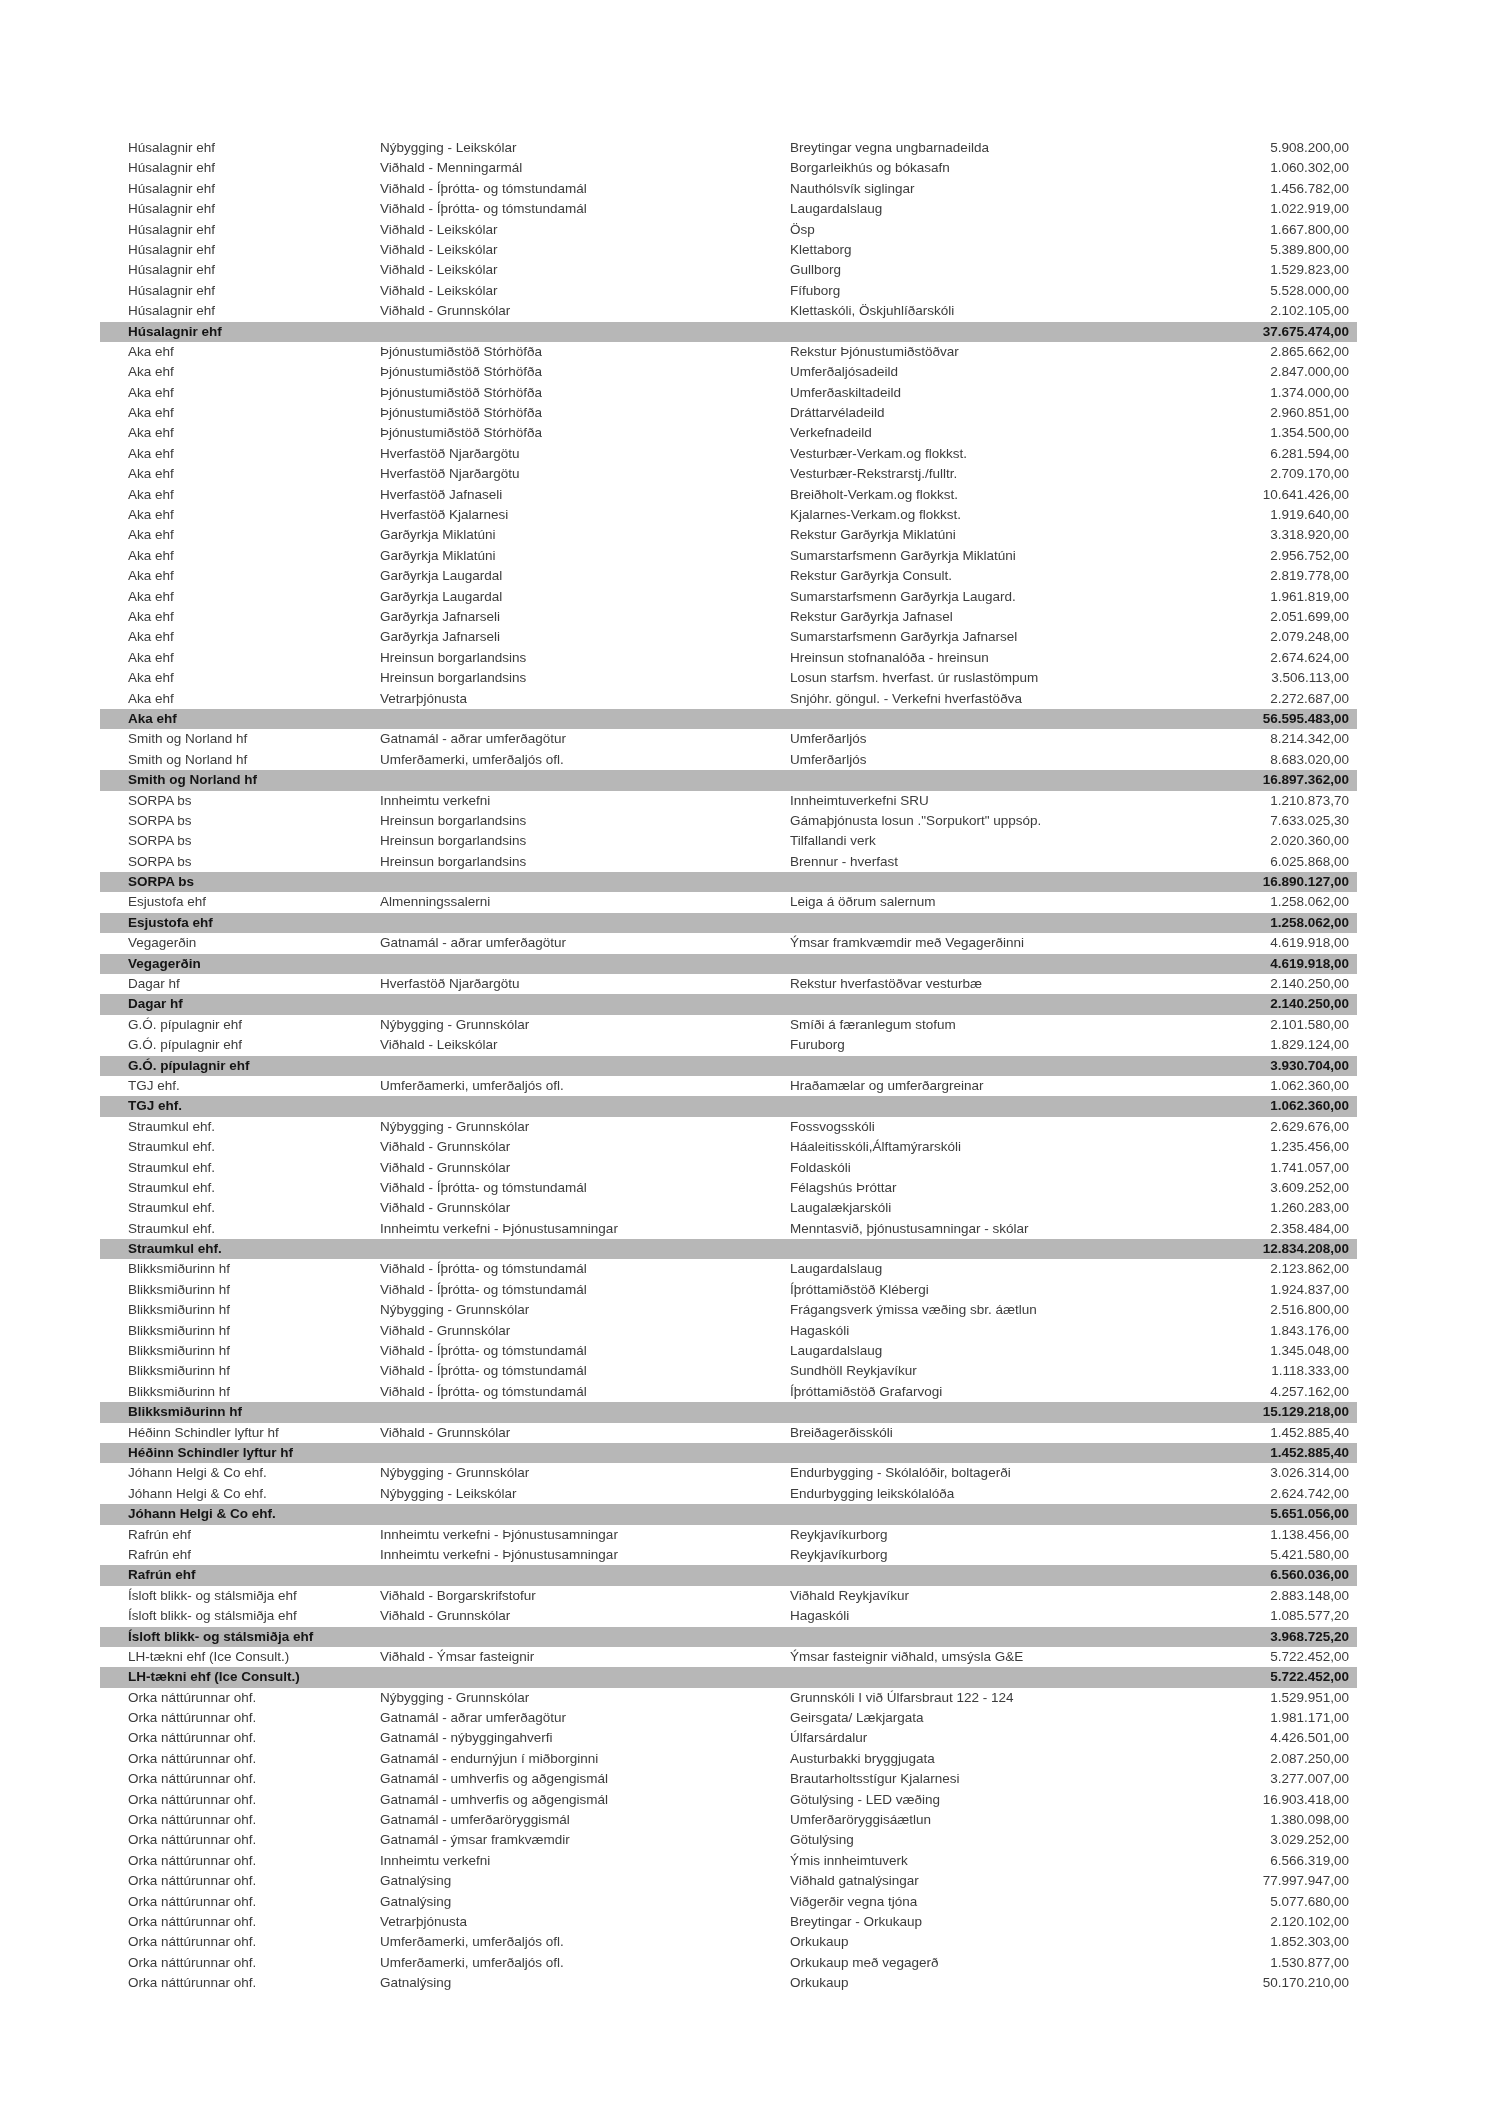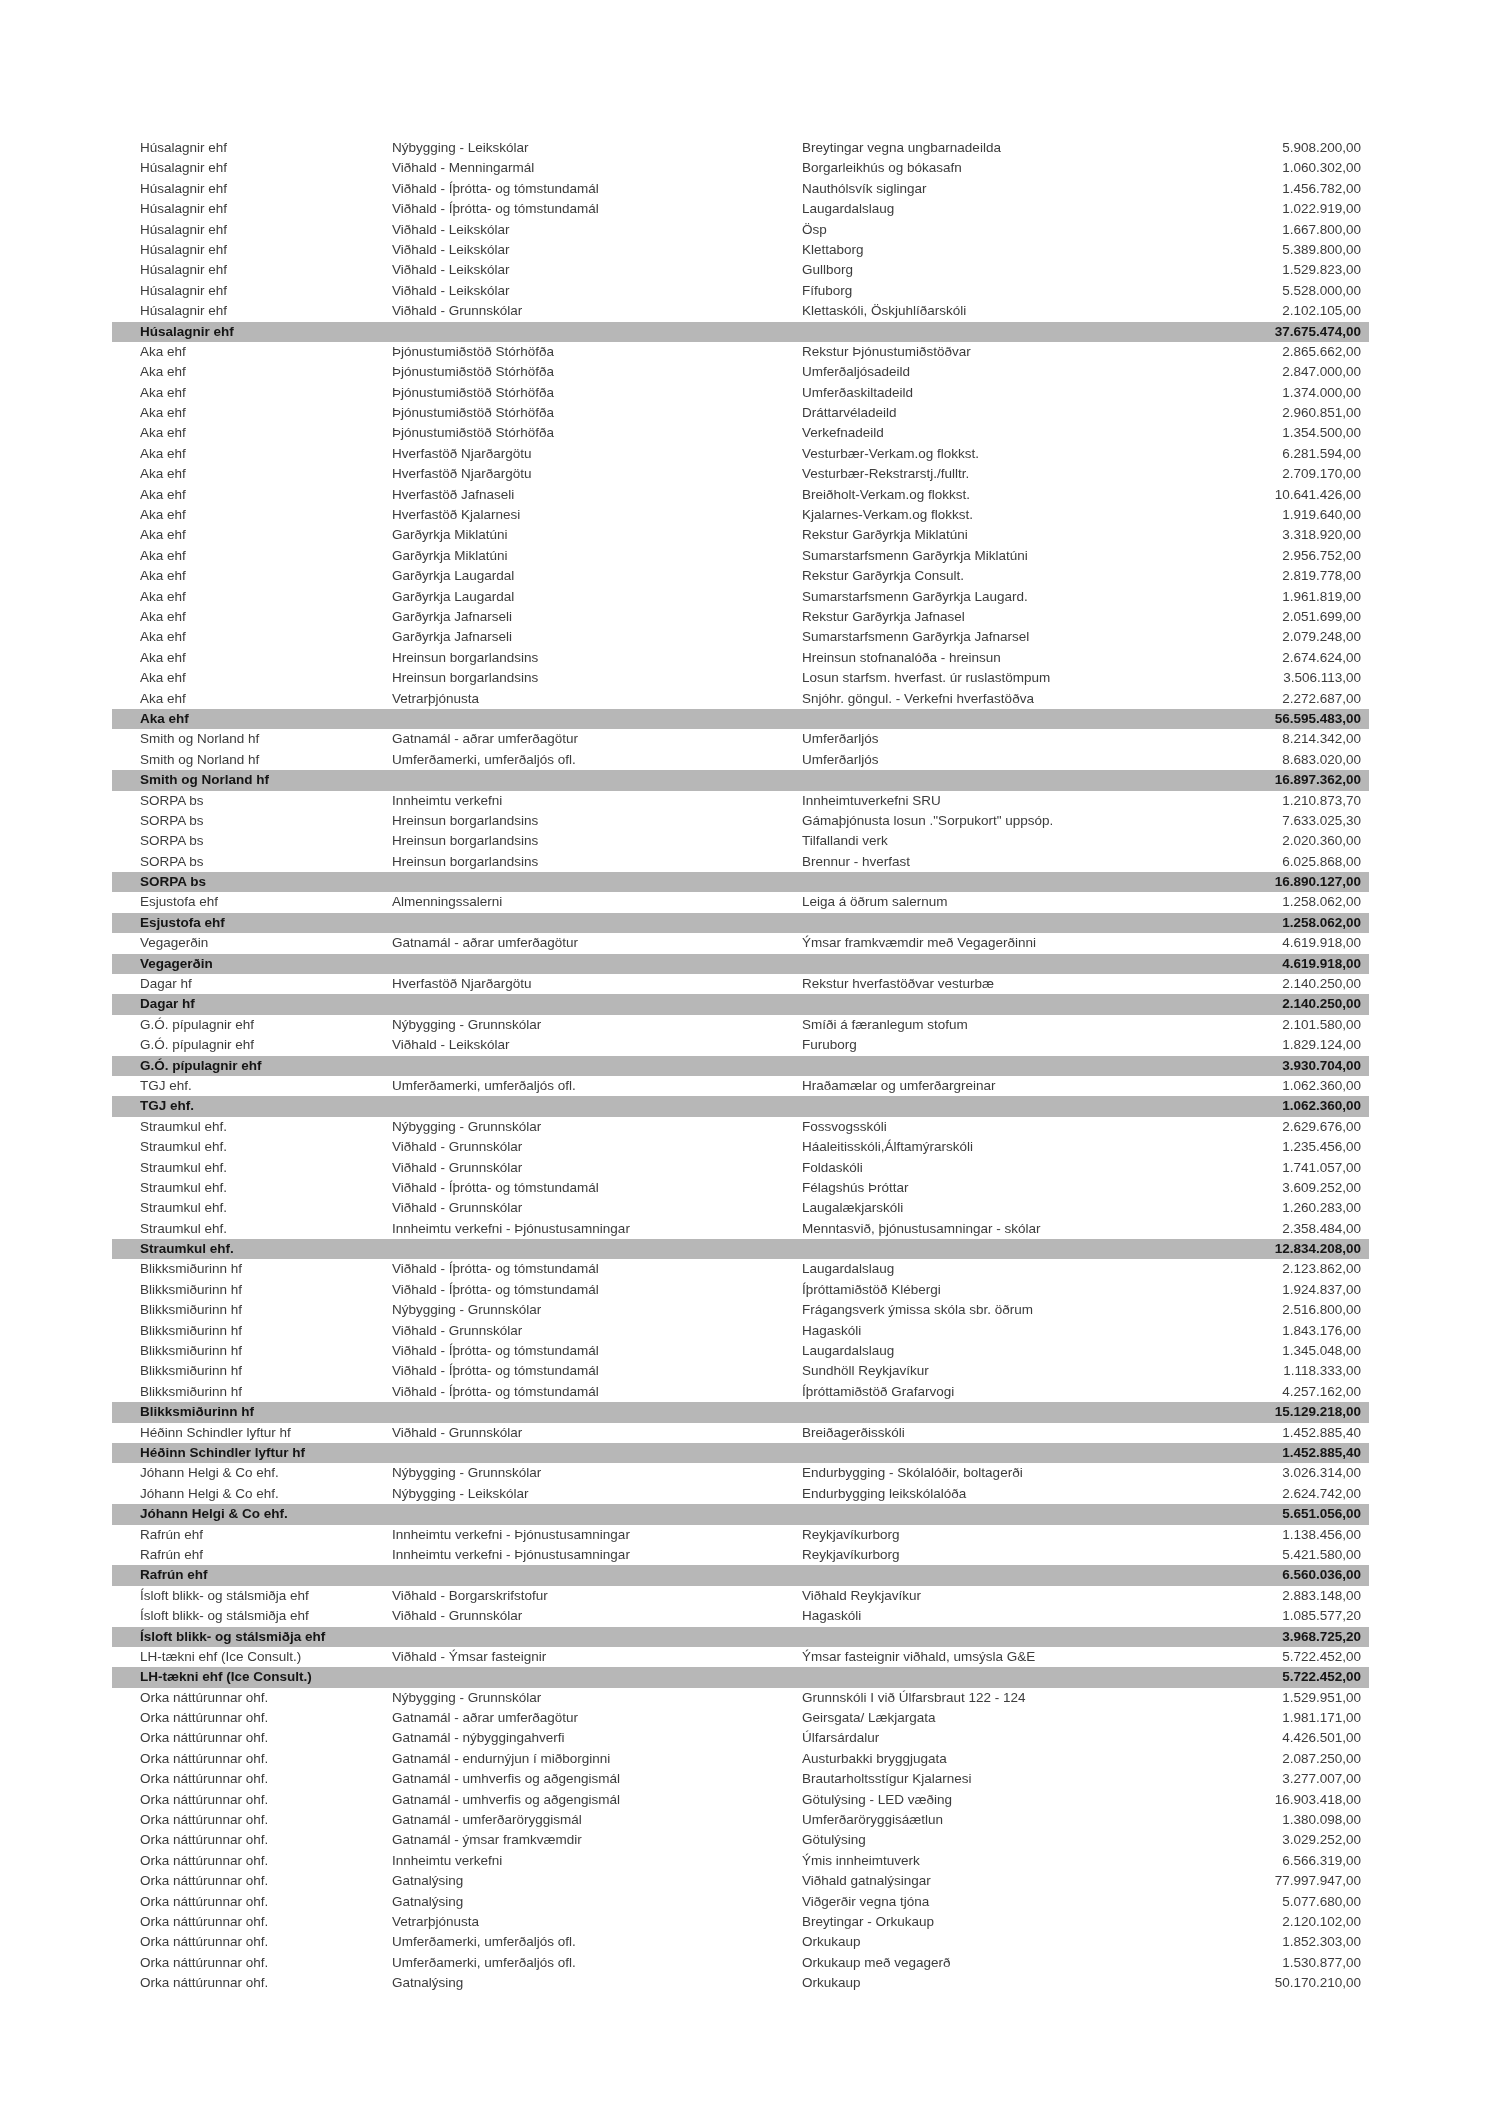--- a/index.html
+++ b/index.html
@@ -10,21 +10,21 @@
   .page {
     position: relative;
     width: 1500px;
     height: 2122px;
     background: #ffffff;
     font-family: "Liberation Sans", sans-serif;
     overflow: hidden;
   }
   .table {
     position: absolute;
-    left: 112px;
+    left: 100px;
     top: 138px;
     width: 1257px;
   }
   .row {
     display: flex;
     height: 20.4px;
     line-height: 20.4px;
     font-size: 13.5px;
     color: #3c3c3c;
   }
@@ -385,21 +385,21 @@
   </div>
       <div class="row">
     <span class="cell company">Blikksmiðurinn hf</span>
     <span class="cell category">Viðhald - Íþrótta- og tómstundamál</span>
     <span class="cell description">Íþróttamiðstöð Klébergi</span>
     <span class="cell amount">1.924.837,00</span>
   </div>
       <div class="row">
     <span class="cell company">Blikksmiðurinn hf</span>
     <span class="cell category">Nýbygging - Grunnskólar</span>
-    <span class="cell description">Frágangsverk ýmissa skóla sbr. öðrum</span>
+    <span class="cell description">Frágangsverk ýmissa væðing sbr. áætlun</span>
     <span class="cell amount">2.516.800,00</span>
   </div>
       <div class="row">
     <span class="cell company">Blikksmiðurinn hf</span>
     <span class="cell category">Viðhald - Grunnskólar</span>
     <span class="cell description">Hagaskóli</span>
     <span class="cell amount">1.843.176,00</span>
   </div>
       <div class="row">
     <span class="cell company">Blikksmiðurinn hf</span>

